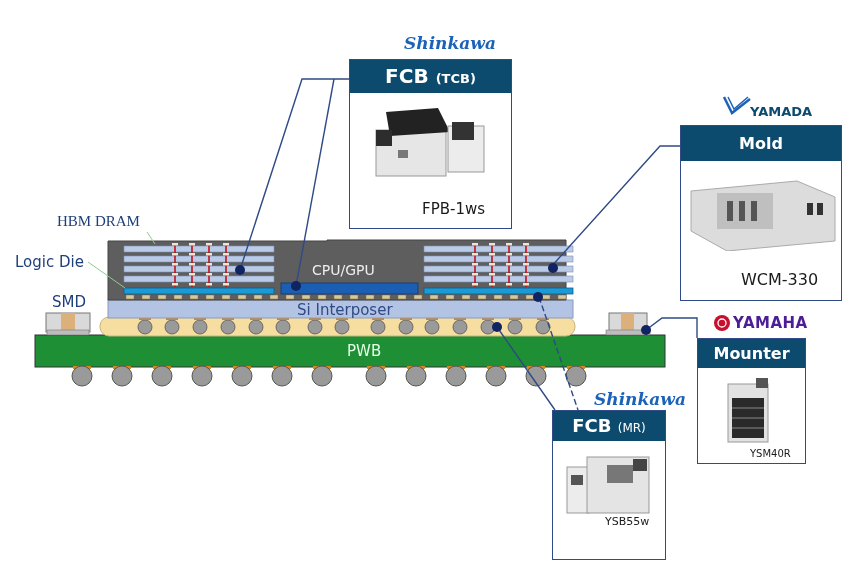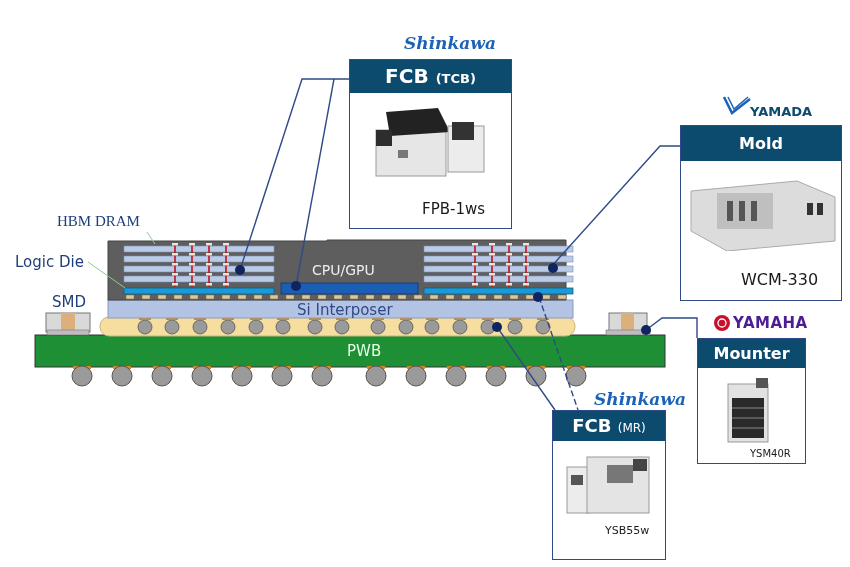--- a/index.html
+++ b/index.html
@@ -292,15 +292,15 @@
       <span>FCB</span>
       <span class="subn">(MR)</span>
     </div>
     <svg class="machine" style="left:10px;top:36px;" width="92" height="70">
       <rect x="4" y="20" width="22" height="46" fill="#ececec" stroke="#999"></rect>
       <rect x="24" y="10" width="62" height="56" fill="#e4e4e4" stroke="#999"></rect>
       <rect x="44" y="18" width="26" height="18" fill="#777"></rect>
       <rect x="70" y="12" width="14" height="12" fill="#444"></rect>
       <rect x="8" y="28" width="12" height="10" fill="#555"></rect>
     </svg>
-    <div class="model" style="left:52px;top:113px;font-size:11px;">YSB55w</div>
+    <div class="model" style="left:52px;top:104px;font-size:11px;">YSB55w</div>
   </div>
 </div>
 
 </body></html>

